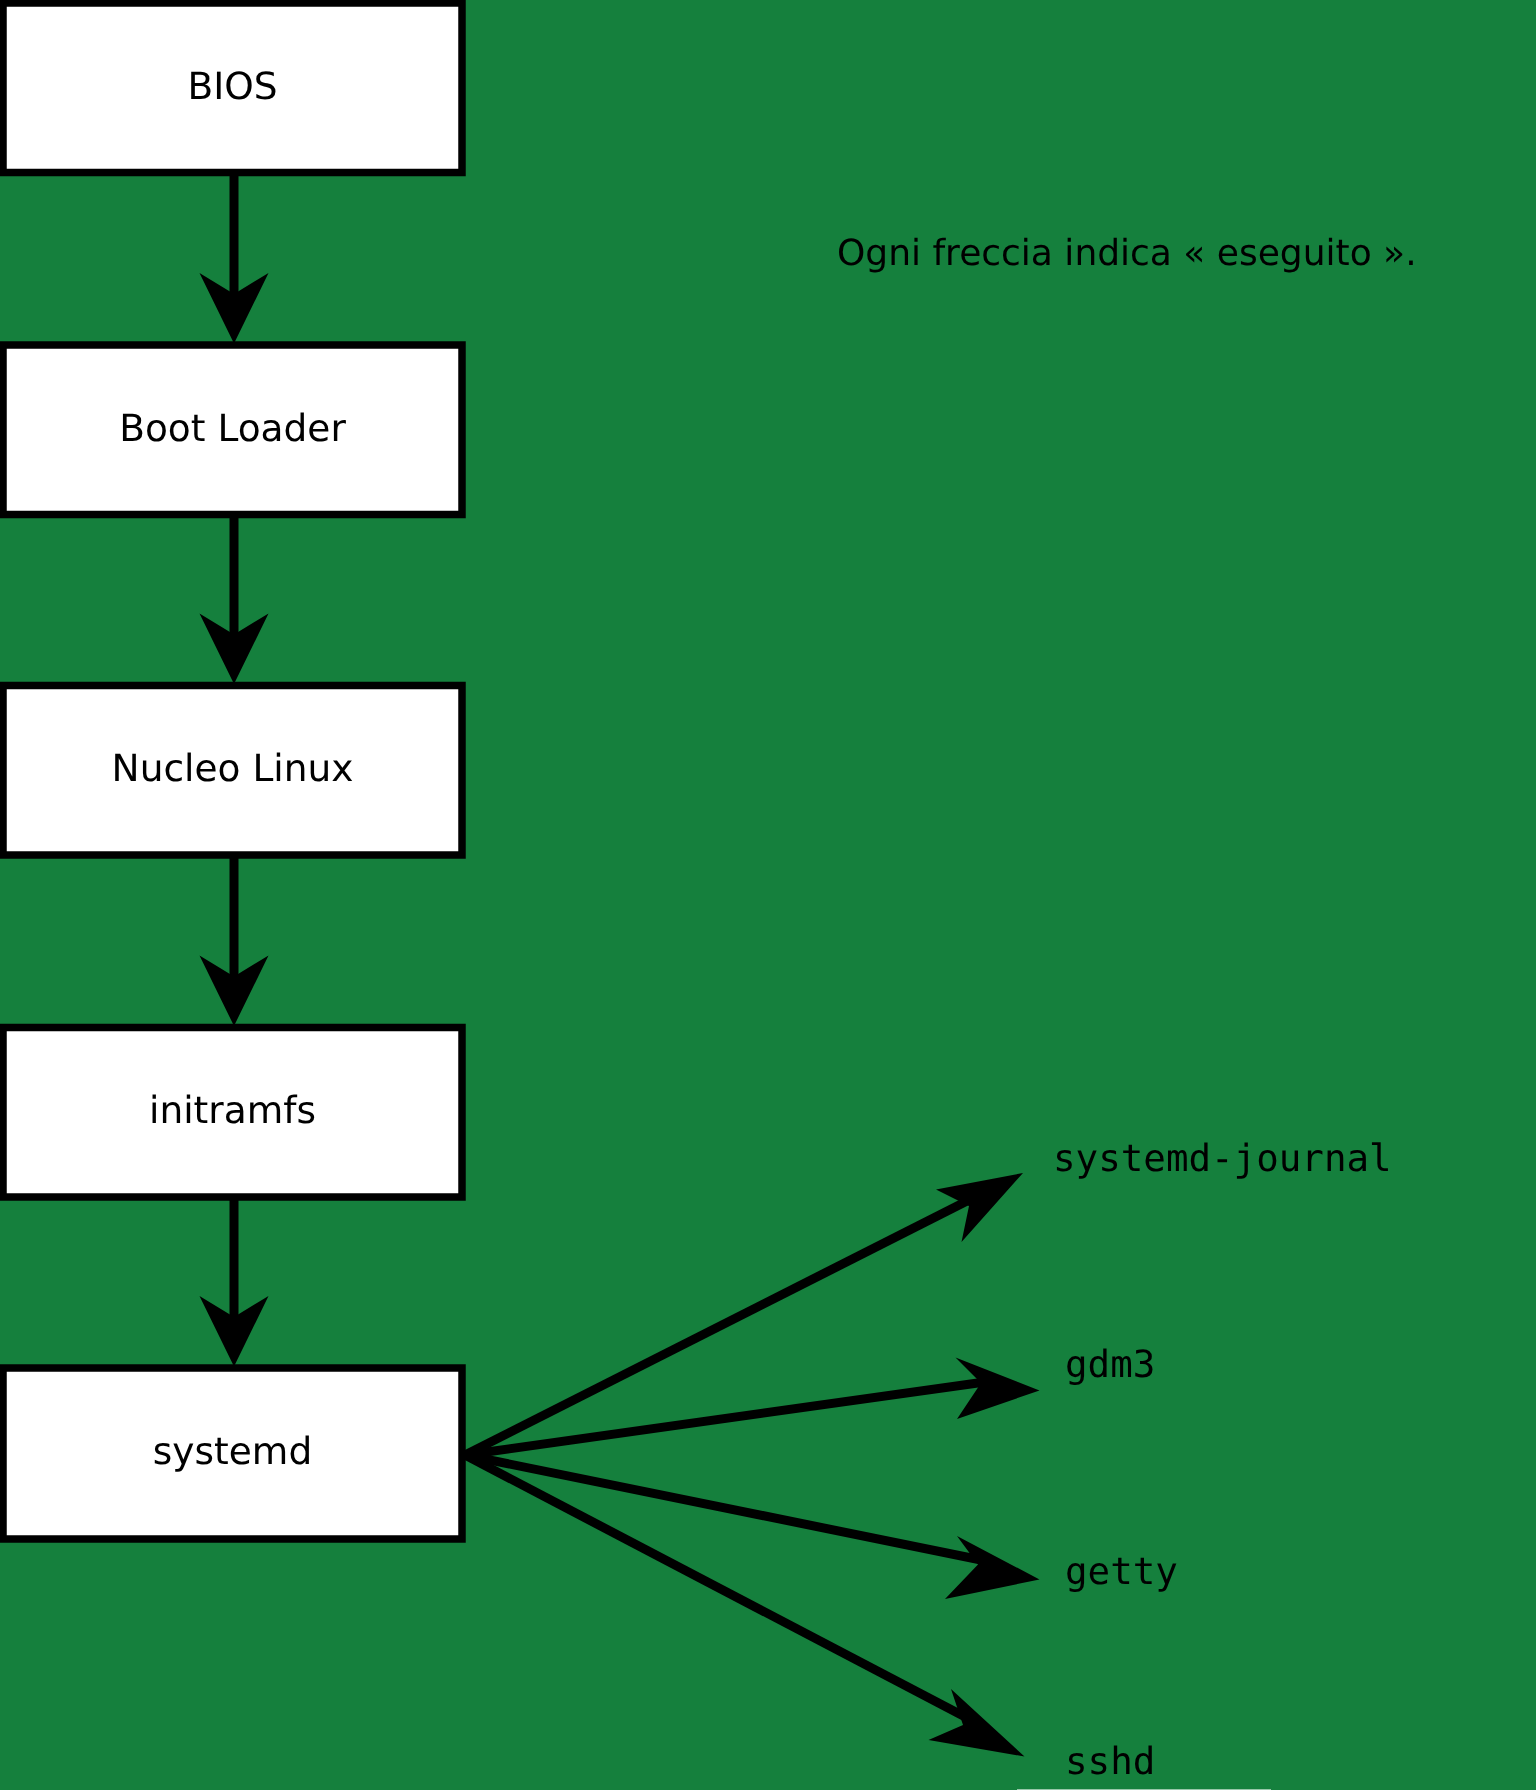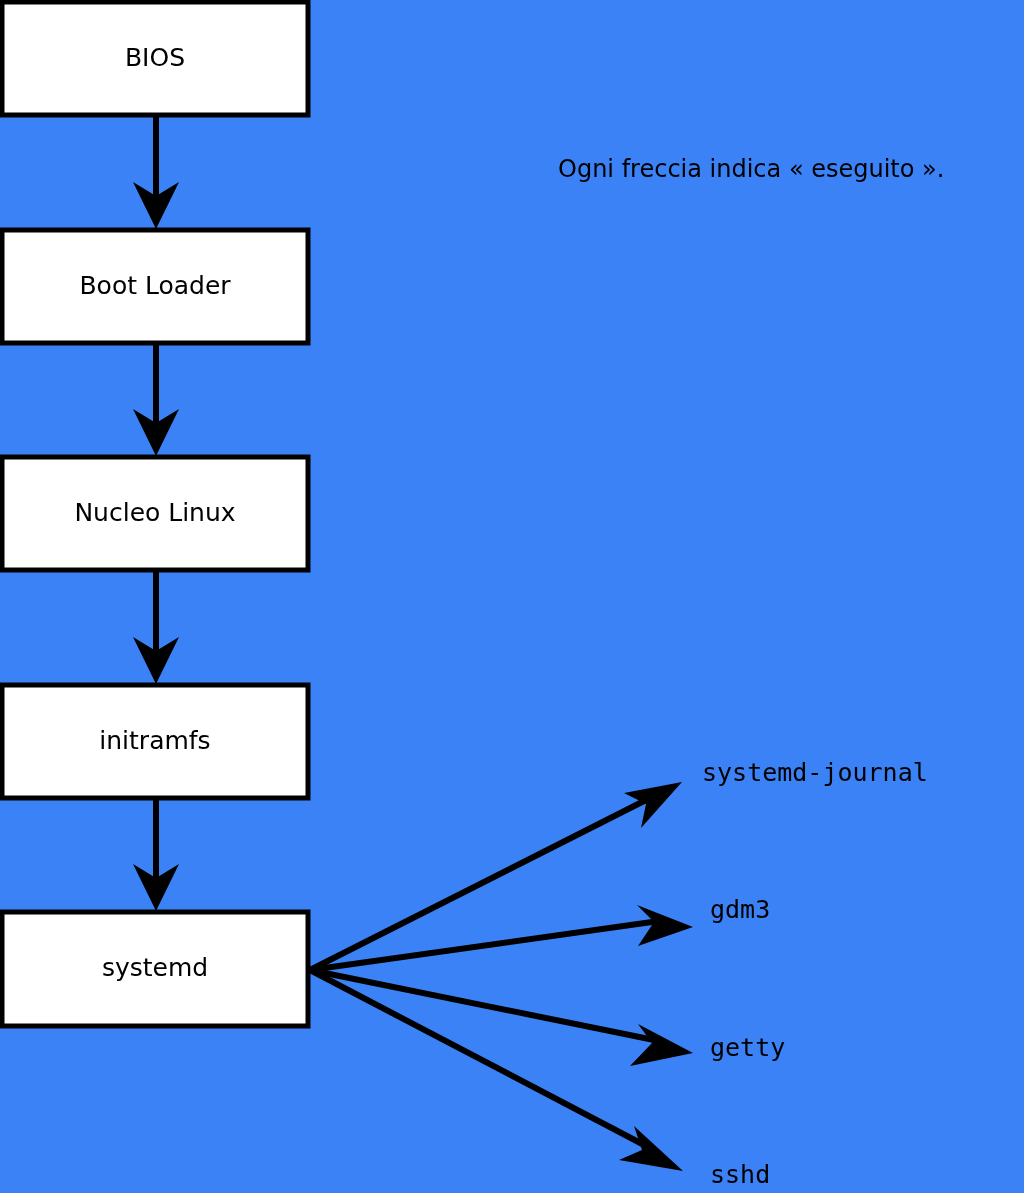--- a/index.html
+++ b/index.html
@@ -5,21 +5,21 @@
 <style>
   html, body {
     margin: 0;
     padding: 0;
     background: #ffffff;
   }
   #canvas {
     position: relative;
     width: 1024px;
     height: 1193px;
-    background: #3b82f6;
+    background: #15803d;
     overflow: hidden;
     font-family: "DejaVu Sans", sans-serif;
   }
   svg.layer {
     position: absolute;
     left: 0;
     top: 0;
     width: 1024px;
     height: 1193px;
   }

